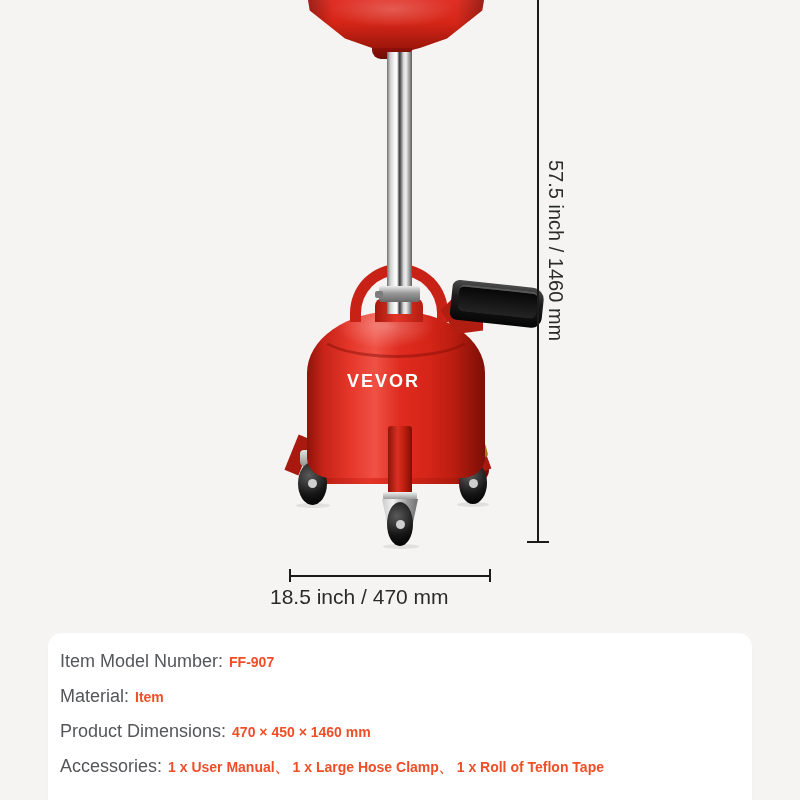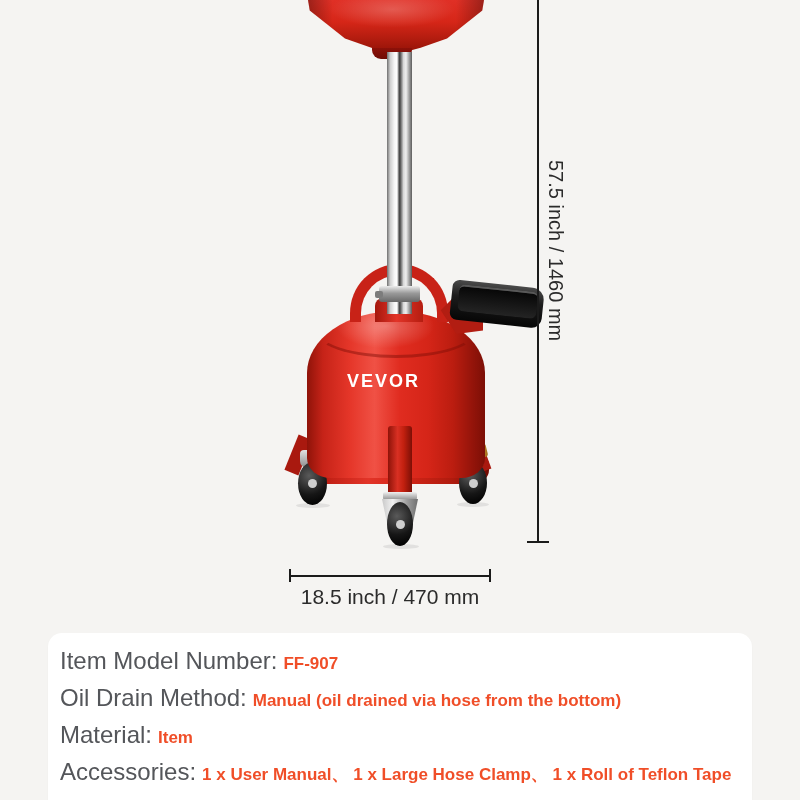--- a/index.html
+++ b/index.html
@@ -76,29 +76,29 @@
   .wheel-center{left:387px;top:502px;width:26px;height:44px;z-index:5;}
   .wheel-shadow{height:5px;border-radius:50%;background:rgba(0,0,0,0.08);z-index:0;}
 
   
   .vline{left:537px;top:0;width:2px;height:543px;background:#1b1b1b;z-index:6;}
   .vtick{left:527px;top:541px;width:22px;height:2px;background:#1b1b1b;z-index:6;}
   .vlabel{left:544px;top:160px;z-index:6;writing-mode:vertical-rl;font-size:20px;color:#2b2b2b;white-space:nowrap;}
   .hline{left:290px;top:575px;width:200px;height:2px;background:#1b1b1b;z-index:6;}
   .htick-l{left:289px;top:569px;width:2px;height:13px;background:#1b1b1b;z-index:6;}
   .htick-r{left:489px;top:569px;width:2px;height:13px;background:#1b1b1b;z-index:6;}
-  .hlabel{left:280px;top:585px;width:220px;z-index:6;text-align:center;font-size:21px;color:#2b2b2b;white-space:nowrap;}
+  .hlabel{left:270px;top:585px;width:220px;z-index:6;text-align:left;font-size:21px;color:#2b2b2b;white-space:nowrap;}
 
   
   .spec-panel{left:48px;top:633px;width:704px;height:200px;z-index:10;background:#ffffff;
     border-radius:14px;box-sizing:border-box;padding:18px 14px 0 12px;
     box-shadow:0 1px 2px rgba(0,0,0,0.03);}
   .spec-row{position:relative;line-height:20px;margin-bottom:14px;white-space:nowrap;}
-  .spec-label{font-size:24px;color:#54565a;margin-top:44px;}
-  .spec-value{font-size:17px;font-weight:700;color:#f04e28;padding-left:6px;text-align:center;}
+  .spec-label{font-size:18px;color:#54565a;margin-top:44px;}
+  .spec-value{font-size:14px;font-weight:700;color:#f04e28;padding-left:6px;text-align:center;}
   .spec-col2{position:absolute;left:272px;top:0;}
 </style>
 </head>
 <body>
 
 <div class="stage">
 
   <div class="abs funnel"></div>
   <div class="abs funnel-stem"></div>
   <div class="abs handle"></div>
@@ -139,23 +139,23 @@
   <div class="abs hline"></div>
   <div class="abs htick-l"></div>
   <div class="abs htick-r"></div>
   <div class="abs hlabel">18.5 inch / 470 mm</div>
 
   <div class="abs spec-panel">
     <div class="spec-row">
       <span class="spec-label">Item Model Number:</span><span class="spec-value">FF-907</span>
     </div>
     <div class="spec-row">
-      <span class="spec-label">Oil Drain Method:</span><span class="spec-value">Manual (oil drained via hose from the bottom)</span>
+      <span class="spec-label">Material:</span><span class="spec-value">Item</span>
     </div>
     <div class="spec-row">
-      <span class="spec-label">Material:</span><span class="spec-value">Item</span>
+      <span class="spec-label">Product Dimensions:</span><span class="spec-value">470 × 450 × 1460 mm</span>
     </div>
     <div class="spec-row">
       <span class="spec-label">Accessories:</span><span class="spec-value">1 x User Manual、 1 x Large Hose Clamp、 1 x Roll of Teflon Tape</span>
     </div>
   </div>
 
 </div>
 
 </body></html>

